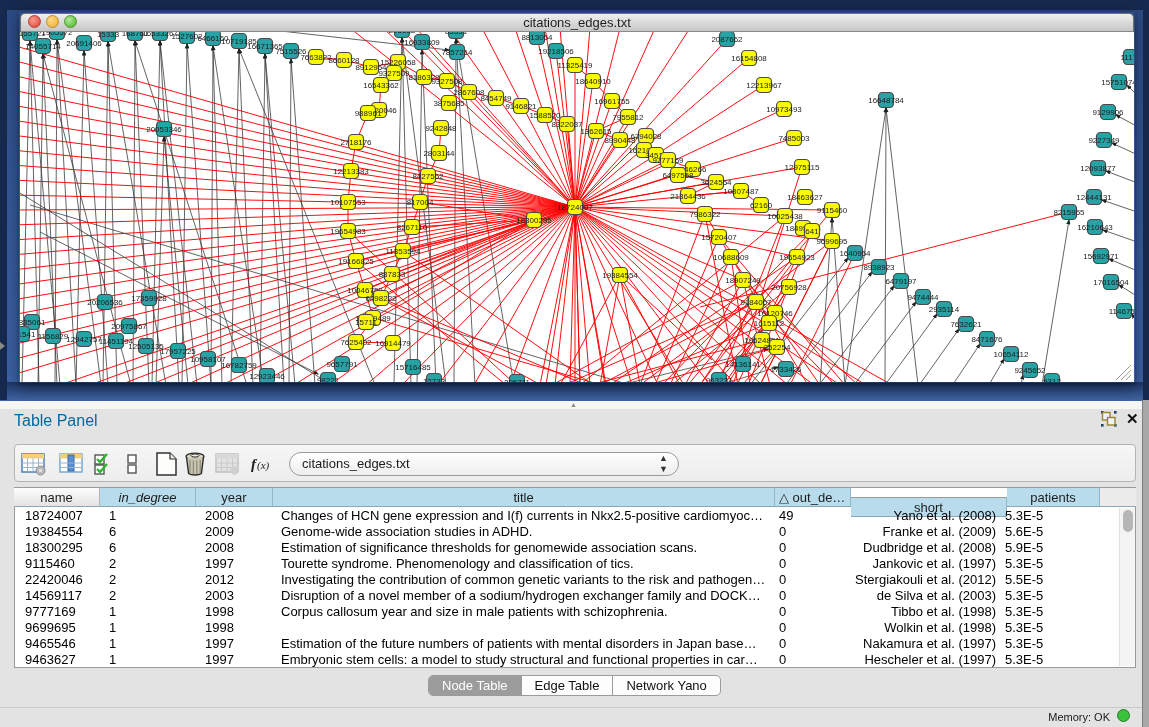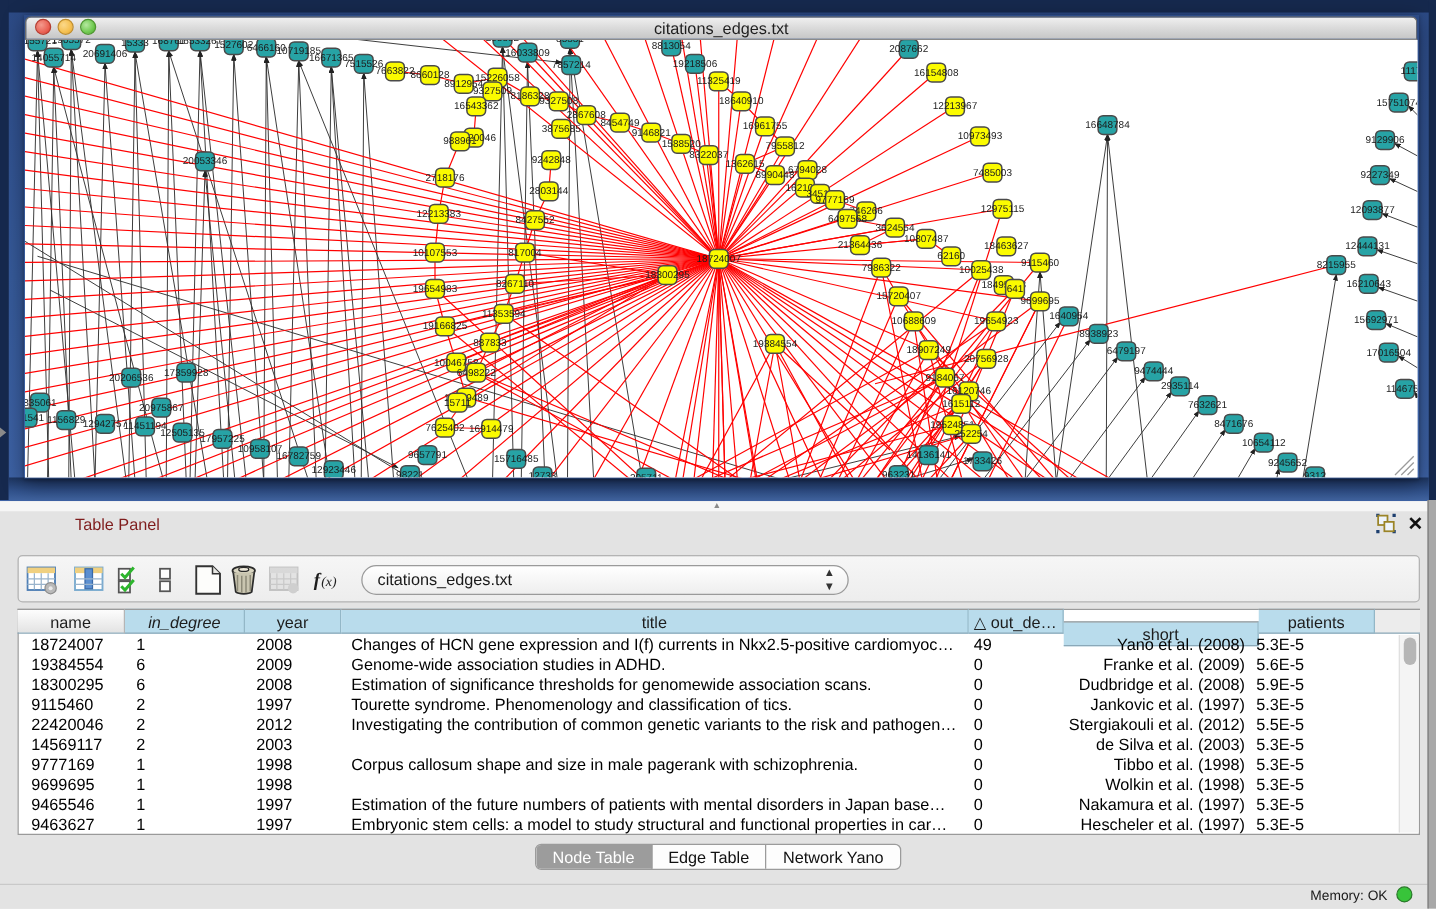--- a/index.html
+++ b/index.html
@@ -19,21 +19,21 @@
 #titlebar .title { position:absolute; left:0; right:0; top:1px; text-align:center;
    font-size:13px; font-weight:normal; color:#1f1f1f; }
 .tl { position:absolute; top:1px; width:13px; height:13px; border-radius:50%; }
 #canvas { position:absolute; left:20px; top:32px; width:1114px; height:350px; background:#fff; overflow:hidden; }
 .marker { position:absolute; left:0px; top:342px; width:0; height:0;
   border-top:4px solid transparent; border-bottom:4px solid transparent; border-left:5px solid #8a8a8a; }
 
 #panel { position:absolute; left:0; top:401px; width:1149px; height:326px; background:#e3e3e3; }
 #panel .topstrip { position:absolute; left:0; top:0; width:1149px; height:8px; background:#f6f6f6; }
 #panel .handle { position:absolute; left:570px; top:0px; color:#8a8a8a; font-size:7px; }
-#ptitle { position:absolute; left:14px; top:11px; font-size:13px; color:#7f1d1d;margin-left:46px; }
+#ptitle { position:absolute; left:14px; top:11px; font-size:16px; color:#0369a1; }
 #pclose { position:absolute; left:1126px; top:9px; font-size:15px; font-weight:bold; color:#111; }
 #toolbar { position:absolute; left:14px; top:43px; width:1122px; height:38px;
    background:linear-gradient(180deg,#f6f6f6,#ededed); border:1px solid #b4b4b4; border-radius:4px; }
 #dropdown { position:absolute; left:274px; top:7px; width:390px; height:24px; background:linear-gradient(180deg,#ffffff,#eeeeee);
    border:1px solid #9a9a9a; border-radius:12px; font-size:13px; color:#1a1a1a; line-height:22px; padding-left:12px; }
 #dropdown .arr { position:absolute; right:10px; top:0px; font-size:9px; color:#333; line-height:11px; }
 
 #table { position:absolute; left:14px; top:86px; width:1122px; height:181px; background:#fff; border:1px solid #9a9a9a; }
 .th { position:absolute; top:86px; height:20px; background:#b9dcec; border-top:1px solid #9a9a9a; border-bottom:1px solid #8aa8b8;
   font-size:13px; color:#1d1d1d; text-align:center; line-height:19px; border-right:1px solid #93b7c7; }
@@ -1037,29 +1037,30 @@
       <span class="c2">2012</span>
       <span class="c3">Investigating the contribution of common genetic variants to the risk and pathogen…</span>
       <span class="c4">0</span>
       <span class="c5">Stergiakouli et al. (2012)</span>
       <span class="c6">5.5E-5</span>
     </div>
     <div class="tr" style="top:187px">
       <span class="c0">14569117</span>
       <span class="c1">2</span>
       <span class="c2">2003</span>
+      <span class="c3">Disruption of a novel member of a sodium/hydrogen exchanger family and DOCK…</span>
       <span class="c4">0</span>
       <span class="c5">de Silva et al. (2003)</span>
       <span class="c6">5.3E-5</span>
     </div>
     <div class="tr" style="top:203px">
       <span class="c0">9777169</span>
       <span class="c1">1</span>
       <span class="c2">1998</span>
-      <span class="c3">Corpus callosum shape and size in male pagerank with schizophrenia.</span>
+      <span class="c3">Corpus callosum year and size in male patients with schizophrenia.</span>
       <span class="c4">0</span>
       <span class="c5">Tibbo et al. (1998)</span>
       <span class="c6">5.3E-5</span>
     </div>
     <div class="tr" style="top:219px">
       <span class="c0">9699695</span>
       <span class="c1">1</span>
       <span class="c2">1998</span>
       <span class="c4">0</span>
       <span class="c5">Wolkin et al. (1998)</span>

